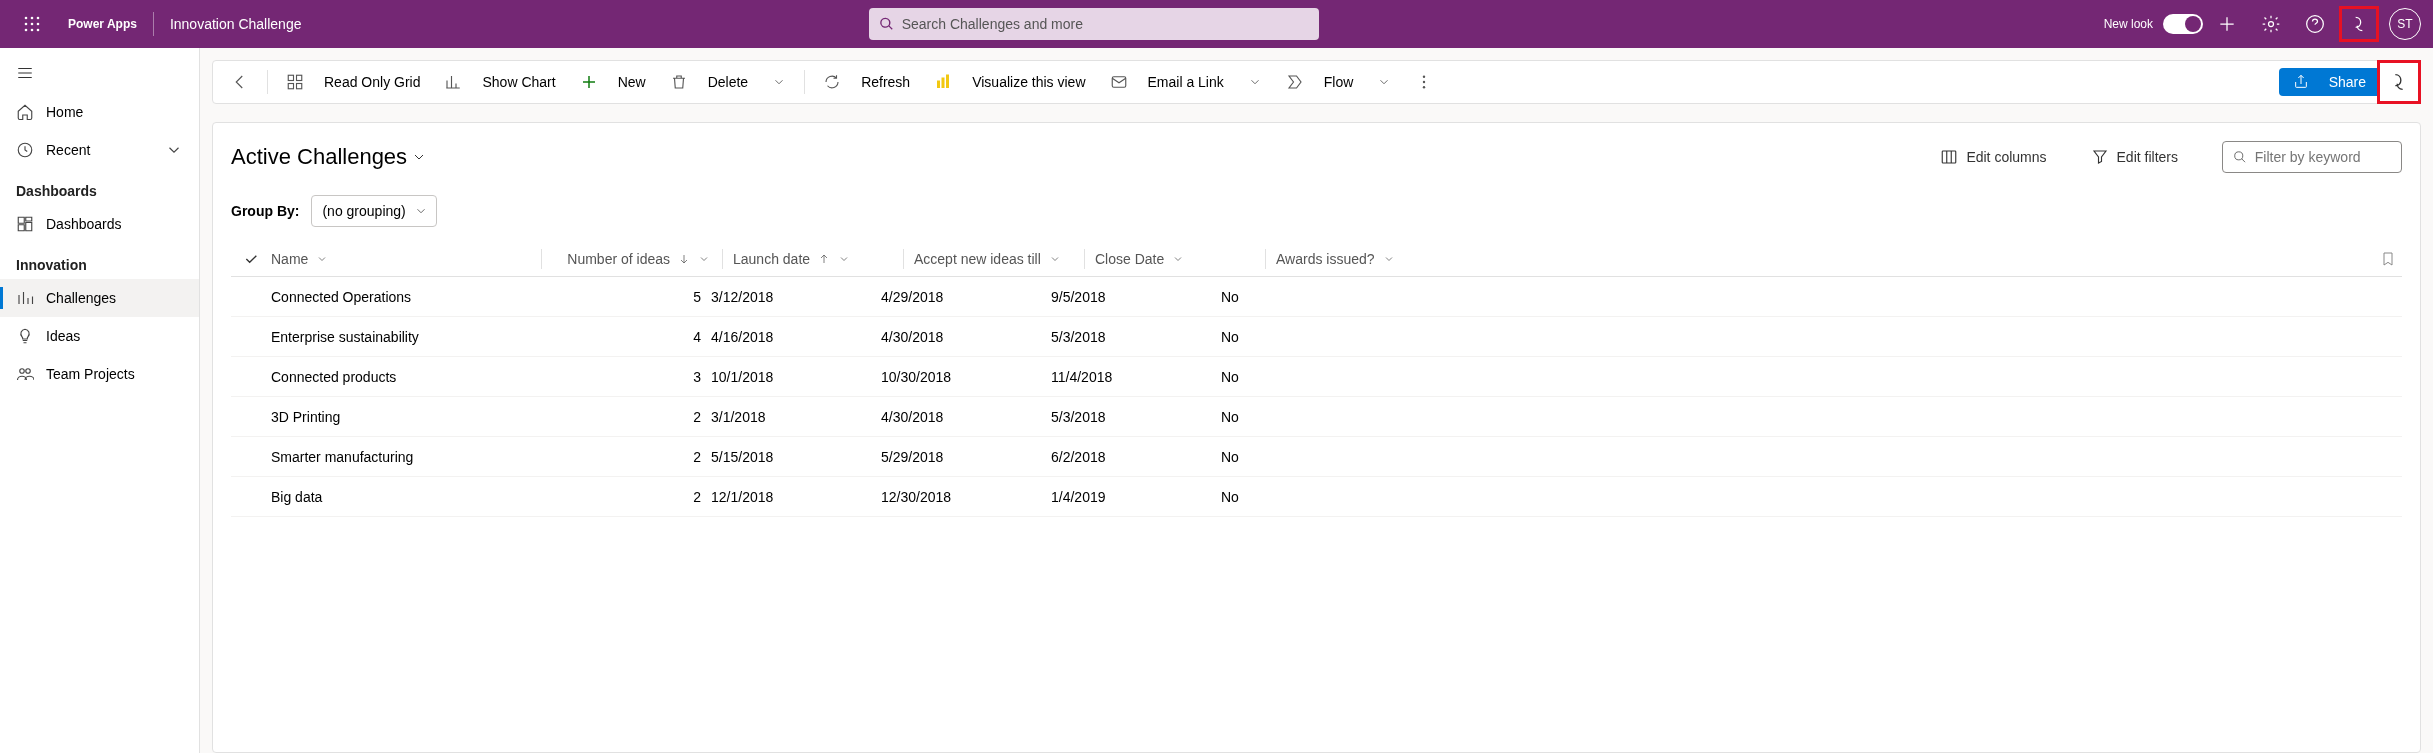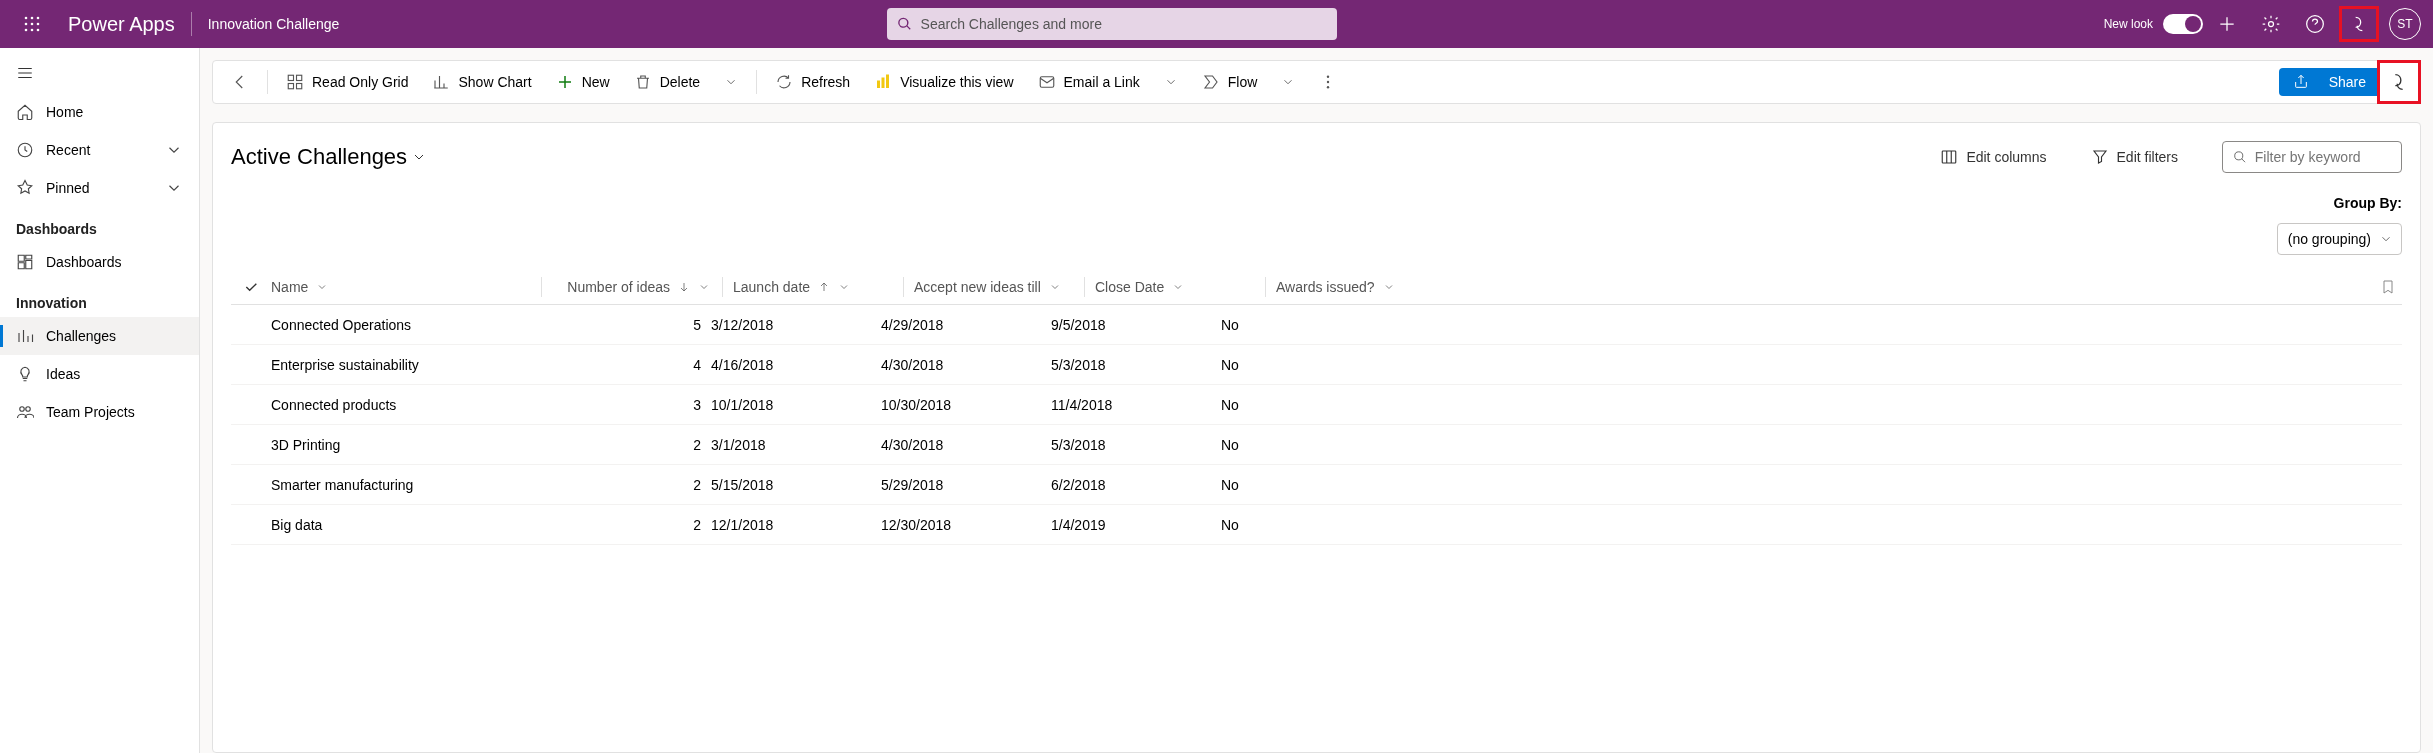--- a/index.html
+++ b/index.html
@@ -13,21 +13,21 @@
     align-items: center;
     color: #fff;
     padding: 0 8px;
   }
   .waffle {
     width: 48px; height: 48px;
     display:flex;align-items:center;justify-content:center;
     cursor:pointer;
   }
   .waffle svg { fill:#fff; }
-  .brand { font-size: 20px; font-weight:400; padding: 0 12px; }
+  .brand { font-size: 12px; font-weight:700; padding: 0 12px; }
   .vdiv { width:1px; height:24px; background: rgba(255,255,255,.4); margin:0 4px; }
   .appname { font-size:14px; padding:0 12px; }
   .topbar .spacer { flex:1; }
   .searchbox {
     width: 450px; height:32px;
     background:#e6d5e6;
     border-radius:4px;
     display:flex; align-items:center;
     padding:0 10px;
     margin-right: 230px;
@@ -90,21 +90,21 @@
 
   
   .content { flex:1; background:#faf9f8; position:relative; display:flex; flex-direction:column;}
   .cmdbar {
     background:#fff; border:1px solid #e1e1e1; border-radius:4px;
     margin:12px 12px 0 12px; height:44px;
     display:flex; align-items:center; padding:0 8px; gap:4px;
     font-size:14px;
   }
   .cmd-btn {
-    display:flex;align-items:center;gap:8px;
+    display:flex;align-items:center;gap:20px;
     padding:6px 10px; cursor:pointer; border-radius:4px;
   }
   .cmd-btn svg{width:18px;height:18px;}
   .cmd-sep{width:1px;height:24px;background:#e1e1e1;margin:0 4px;}
   .cmd-green svg{stroke:#107c10;}
   .chev-small svg{width:14px;height:14px;stroke:#555;fill:none;stroke-width:1.5;}
   .sharebtn {
     margin-left:auto;
     background:#0078d4;color:#fff;
     padding:6px 14px;border-radius:4px;
@@ -133,21 +133,21 @@
   .card-head .flex{flex:1;}
   .link-btn{display:flex;align-items:center;gap:8px;cursor:pointer;font-size:14px;color:#333;}
   .link-btn svg{width:18px;height:18px;stroke:#333;fill:none;stroke-width:1.5;}
   .filter-input{
     border:1px solid #8a8886;border-radius:4px;height:32px;width:180px;
     display:flex;align-items:center;padding:0 10px;gap:8px;
   }
   .filter-input input{border:none;outline:none;font-size:14px;width:100%;}
   .filter-input svg{width:16px;height:16px;stroke:#555;fill:none;stroke-width:1.5;}
 
-  .groupby-row{display:flex;align-items:flex-end;gap:12px;margin-top:22px;font-size:14px;flex-direction:column;}
+  .groupby-row{display:flex;align-items:center;gap:12px;margin-top:22px;font-size:14px;}
   .groupby-row label{font-weight:600;}
   .groupby-select{
     border:1px solid #c8c6c4;border-radius:4px;height:32px;
     padding:0 30px 0 10px;display:flex;align-items:center;position:relative;cursor:pointer;
   }
   .groupby-select svg{position:absolute;right:8px;width:14px;height:14px;stroke:#555;fill:none;stroke-width:1.5;}
 
   
   .grid{margin-top:14px;font-size:14px;}
   .grid-head{
@@ -249,29 +249,20 @@
           <path d="M3 11l9-8 9 8v9a2 2 0 01-2 2h-4v-6h-6v6H5a2 2 0 01-2-2z"></path>
         </svg>
       <span>Home</span>
     </div>
     <div class="nav-item">
       <svg viewBox="0 0 24 24">
           <circle cx="12" cy="12" r="9"></circle>
           <path d="M12 7v5l3 2"></path>
         </svg>
       <span>Recent</span>
-      <svg class="chev" viewBox="0 0 24 24">
-          <path d="M6 9l6 6 6-6"></path>
-        </svg>
-    </div>
-    <div class="nav-item">
-      <svg viewBox="0 0 24 24">
-          <path d="M12 2l3 6 6 1-4.5 4 1 6-5.5-3-5.5 3 1-6L3 9l6-1z"></path>
-        </svg>
-      <span>Pinned</span>
       <svg class="chev" viewBox="0 0 24 24">
           <path d="M6 9l6 6 6-6"></path>
         </svg>
     </div>
 
     <div class="nav-header">Dashboards</div>
     <div class="nav-item">
       <svg viewBox="0 0 24 24">
           <path d="M3 3h8v8H3zM13 3h8v5h-8zM13 10h8v11h-8zM3 13h8v8H3z"></path>
         </svg>

